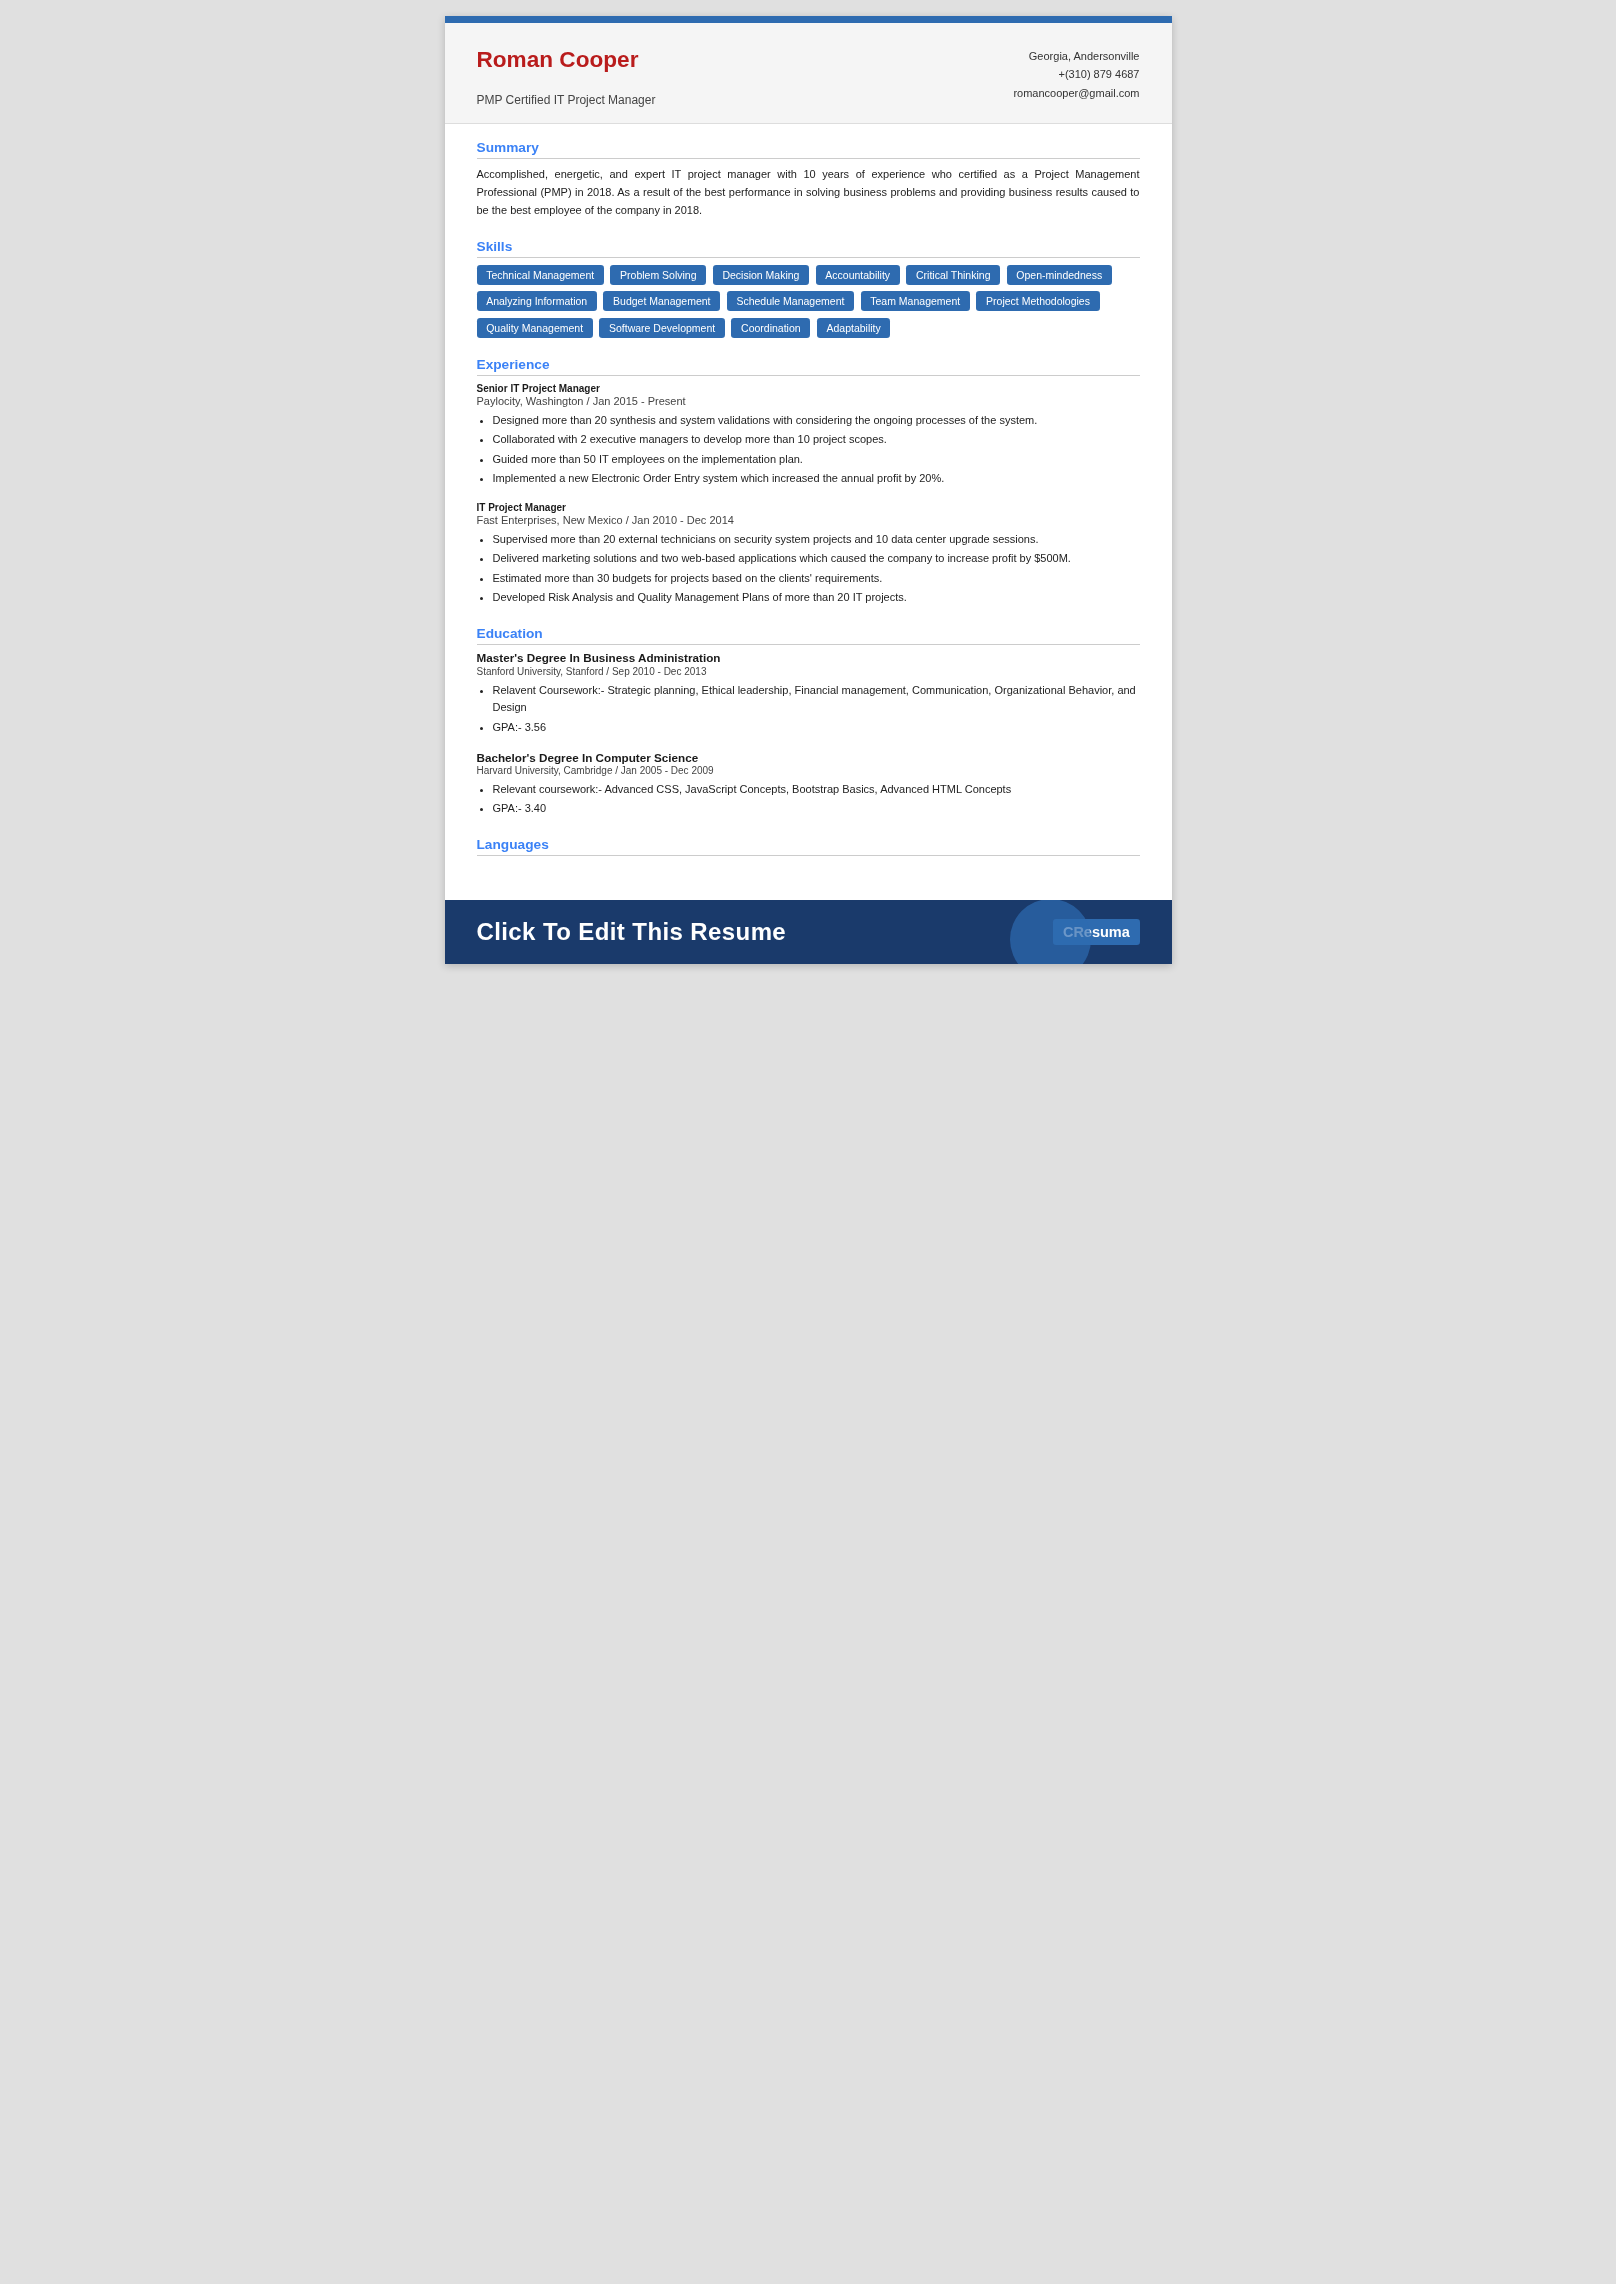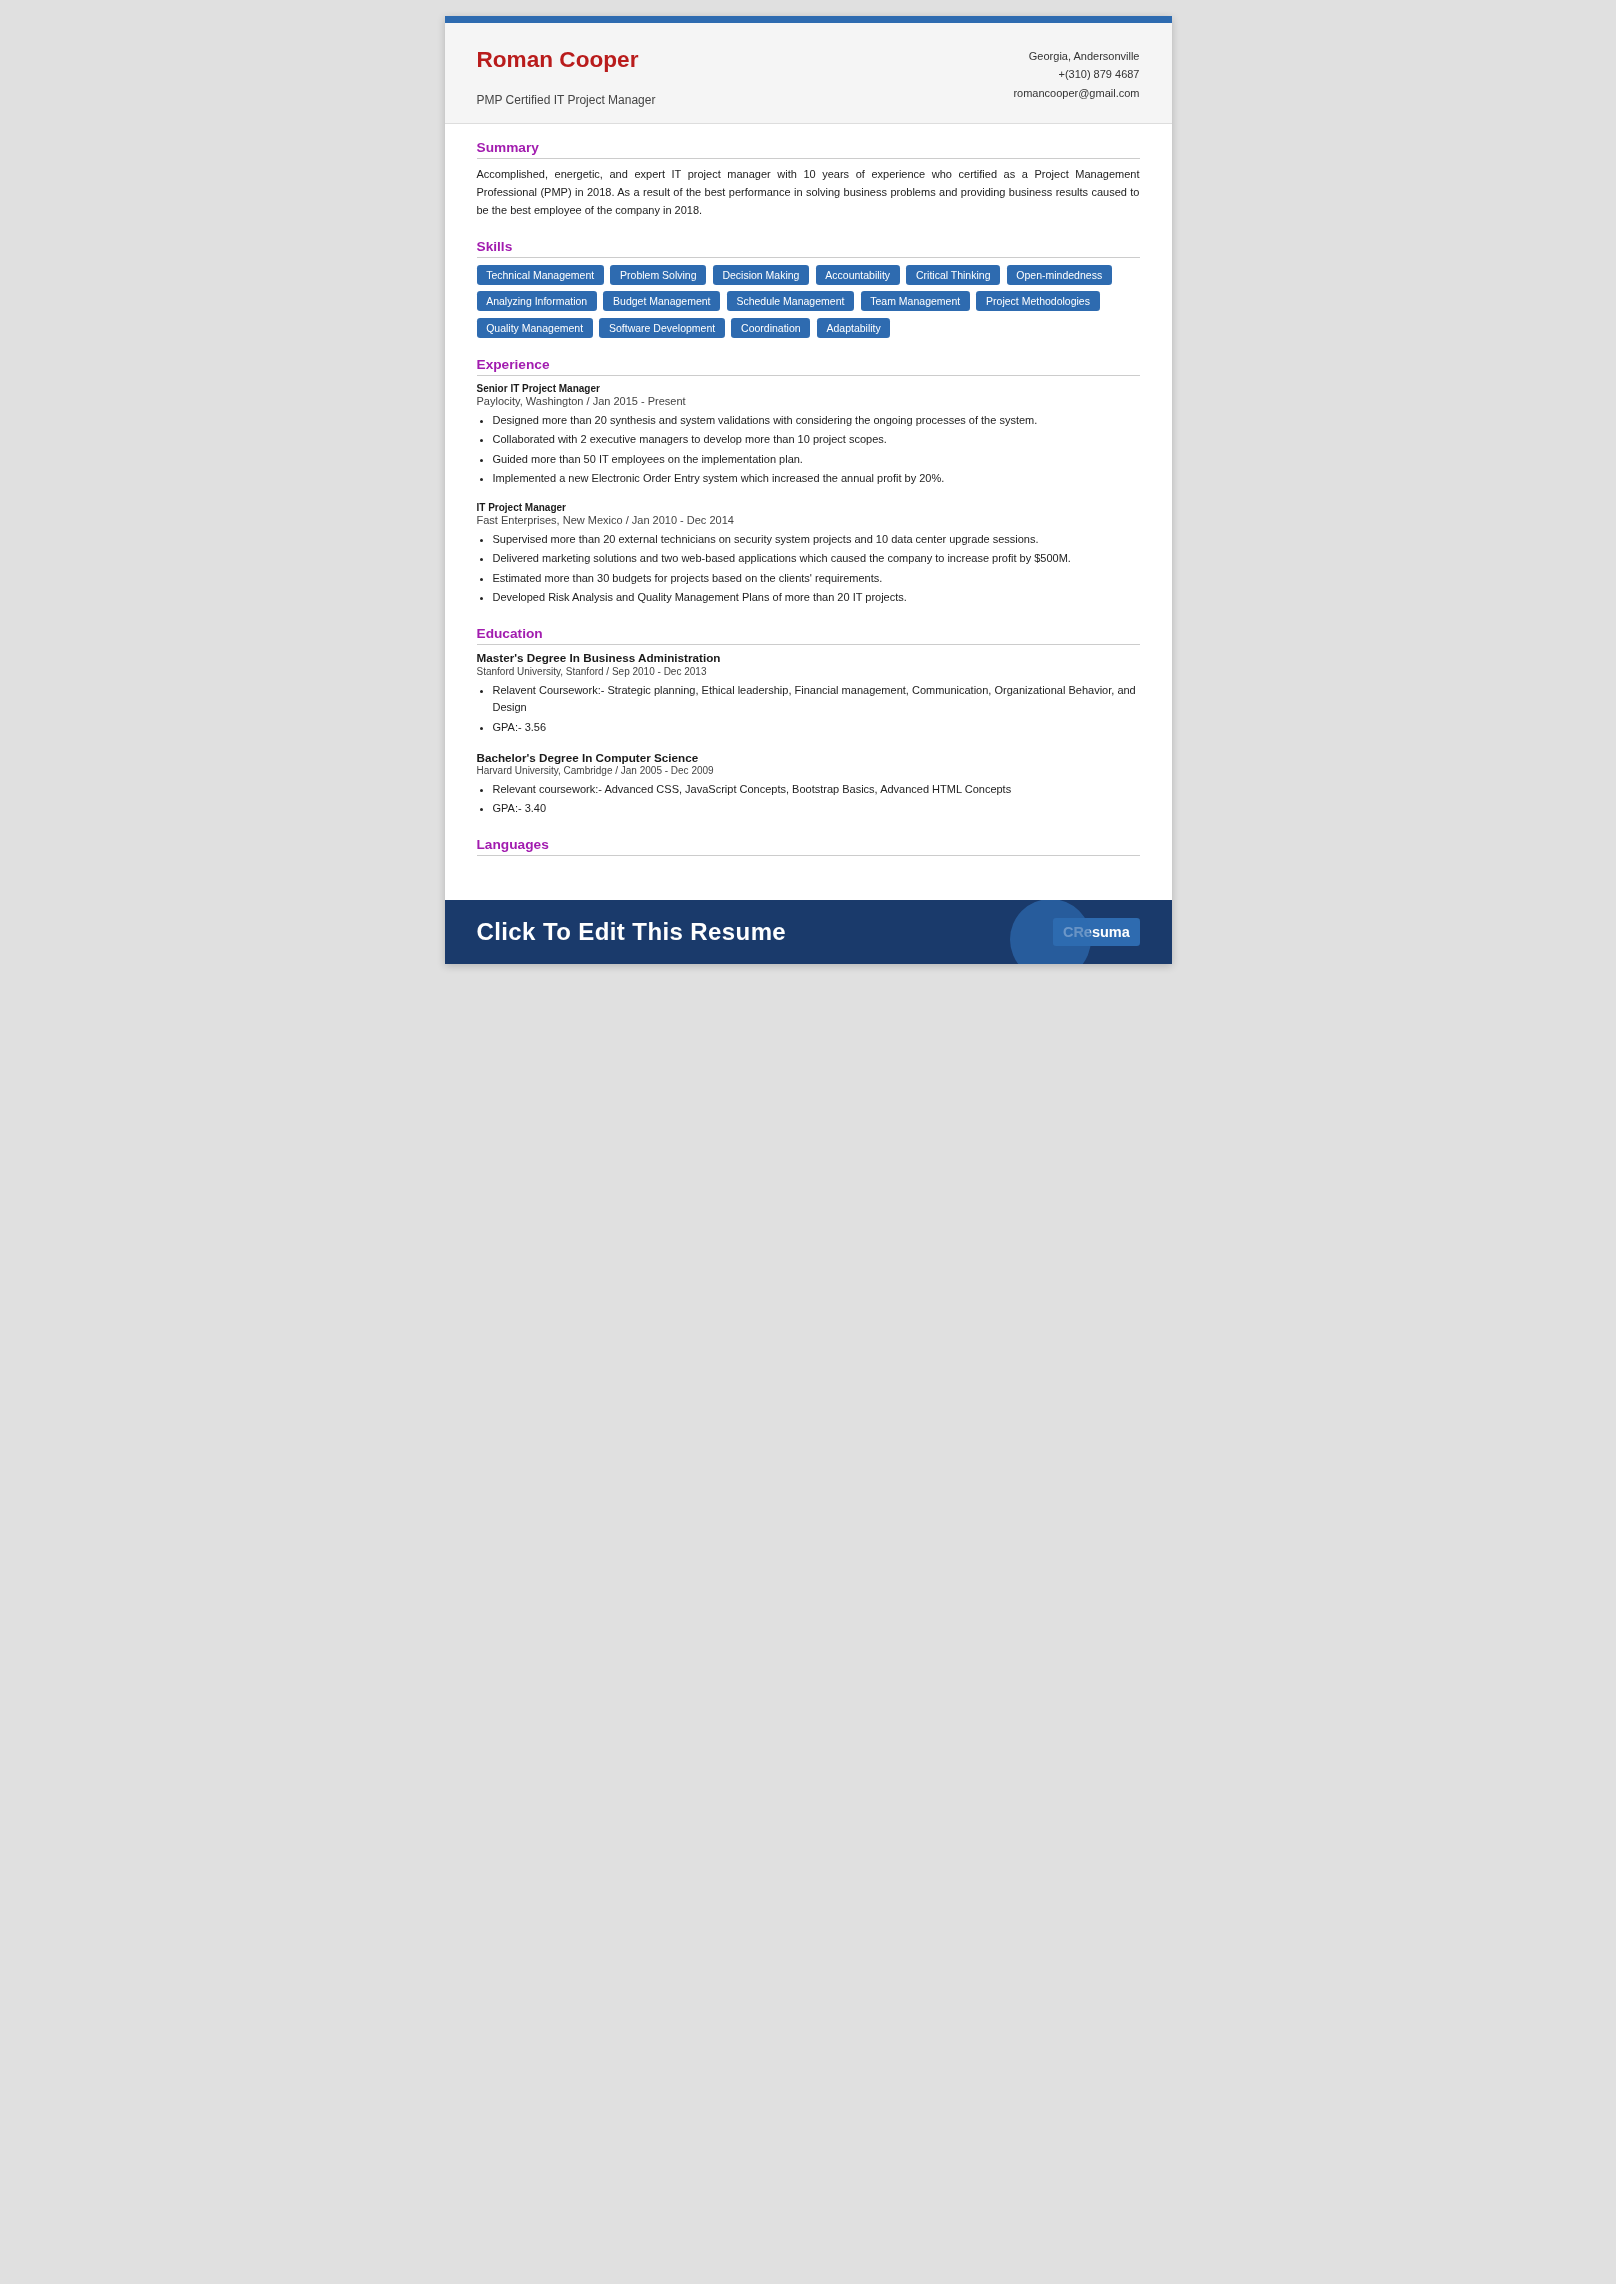--- a/index.html
+++ b/index.html
@@ -47,21 +47,21 @@
     }
     .content {
       padding: 16px 32px 24px 32px;
     }
     .section {
       margin-bottom: 19.4px;
     }
     .section-title {
       font-size: 13.7px;
       font-weight: bold;
-      color: #a21caf;
+      color: #3b82f6;
       margin-bottom: 6.5px;
       padding-bottom: 3.2px;
       border-bottom: 0.8px solid #ccc;
     }
     .summary-text {
       font-size: 11px;
       line-height: 1.65;
       color: #222;
       text-align: justify;
     }
@@ -133,20 +133,21 @@
       gap: 3.2px 16px;
       font-size: 11px;
       color: #222;
       margin-top: 4.8px;
     }
     .cta-bar {
       background: #1a3a6b;
       padding: 18px 32px;
       display: flex;
       justify-content: space-between;
+      align-items: center;
       position: relative;
       overflow: hidden;
     }
     .cta-text {
       font-size: 24px;
       font-weight: bold;
       color: #fff;
       letter-spacing: 0.4px;
     }
     .cta-logo {

